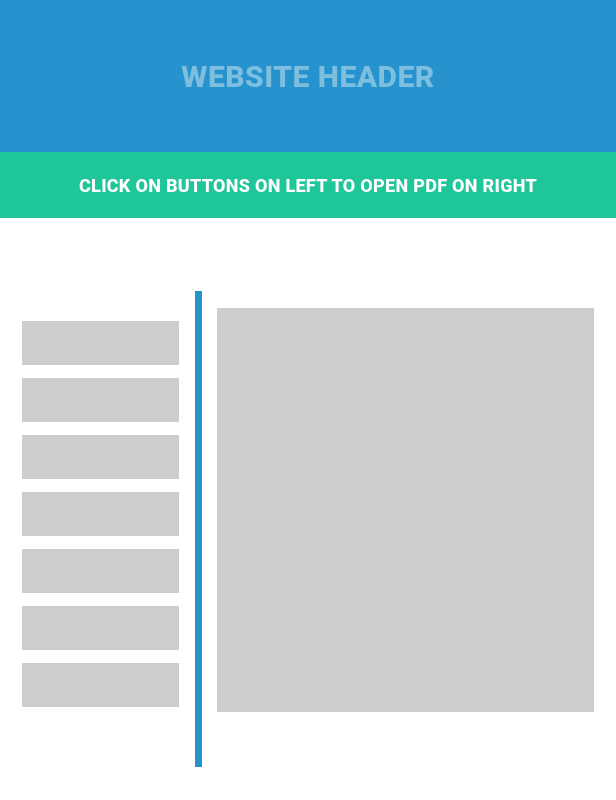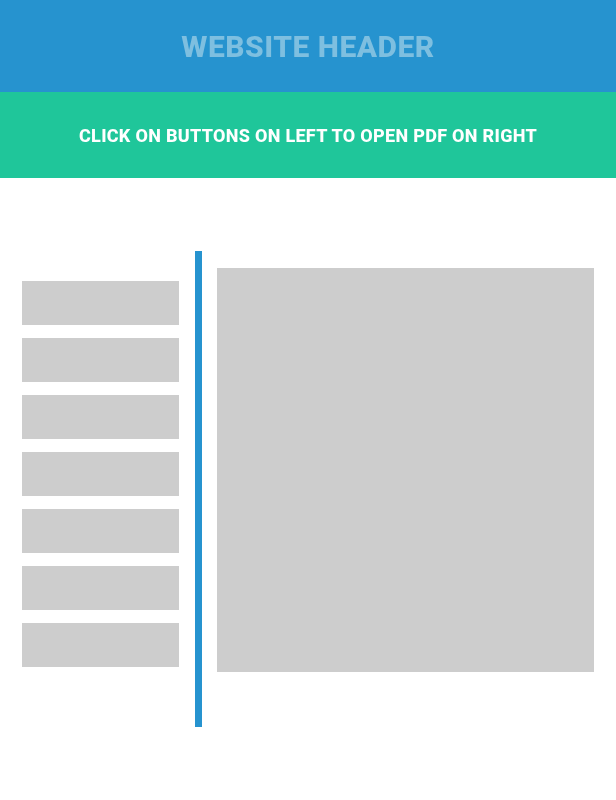--- a/index.html
+++ b/index.html
@@ -9,35 +9,35 @@
     }
     body {
       width: 616px;
       height: 800px;
       font-family: -apple-system, BlinkMacSystemFont, "Segoe UI", Roboto, Helvetica, Arial, sans-serif;
       background: #ffffff;
       overflow: hidden;
     }
     .header {
       width: 100%;
-      height: 92px;
+      height: 152px;
       background: #2693cf;
       display: flex;
       align-items: center;
       justify-content: center;
     }
     .header-title {
       font-size: 30px;
       font-weight: 800;
       color: #7ebfe0;
       letter-spacing: 0.5px;
     }
     .subheader {
       width: 100%;
-      height: 86px;
+      height: 66px;
       background: #1fc69a;
       display: flex;
       align-items: center;
       justify-content: center;
     }
     .subheader-text {
       font-size: 18px;
       font-weight: 800;
       color: #ffffff;
       letter-spacing: 0.3px;

